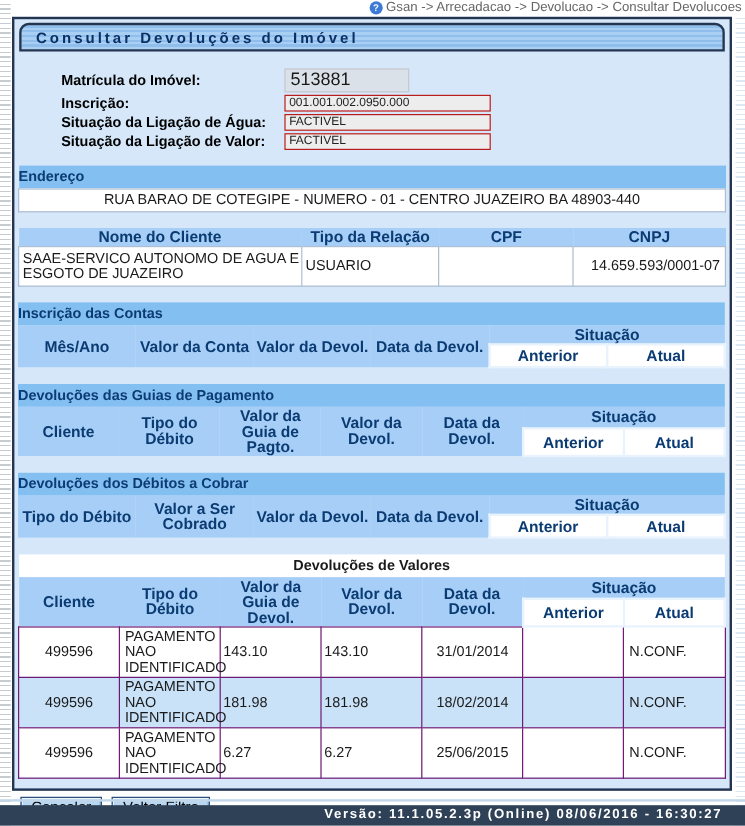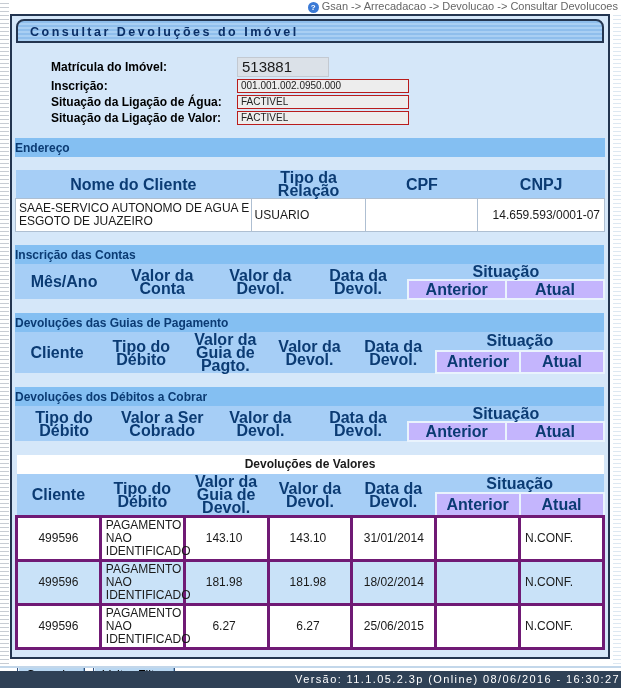--- a/index.html
+++ b/index.html
@@ -24,55 +24,55 @@
 
   .title-tab { height:24px; line-height:22px; margin:1px 1px 0 1px;
     border:2px solid #233550; border-radius:8px 8px 0 0;
     background:repeating-linear-gradient(180deg,#8fbeec 0 2px,#a9cff3 2px 4px);
     color:#0b2f66; font-weight:bold; font-size:12.5px; letter-spacing:2.5px;
     padding-left:12px; }
 
   .form { margin:14px 0 0 3px; }
   .form-row { display:flex; align-items:center; margin-bottom:2px;padding-left:33px; }
   .form-row label { width:186px; font-size:12px; font-weight:bold; color:#000; }
-  .v-big { width:92px; height:20px; background:#dbe1e8; border:1px solid #c3c9d1;
+  .v-big { width:104px; height:20px; background:#dbe1e8; border:1px solid #c3c9d1;
     font-size:15px; color:#1a1a1a; line-height:18px; padding-left:4px; }
   .v-small { width:172px; height:14px; background:#ededed; border:1px solid #b91c1c;
     font-size:10px; color:#222; line-height:12px; padding-left:3px; }
 
   table { width:100%; border-collapse:collapse; table-layout:fixed; }
   .tbl { margin-top:13px; }
   .tt { background:#84bff2; color:#0b3b73; font-weight:bold; text-align:left;
     height:19px; font-size:12px; }
-  th { background:#a6cef6; color:#0b3b73; font-weight:bold; font-size:16px;
+  th { background:#a6cef6; color:#0b3b73; font-weight:bold; font-size:13px;
     line-height:13px; padding:1px 2px; text-align:center; }
   th.sit { height:15px; }
-  th.sub { background:#c4b5fd; border:2px solid #e9f3fd; height:19px; }
+  th.sub { background:#ffffff; border:2px solid #e9f3fd; height:19px; }
   .white-row td { background:#fff; border:1px solid #aebfd2; font-size:12px;
     color:#1a1a1a; height:19px; text-align:center; line-height:13px; }
   .clients-row td { height:33px; }
   td.al { text-align:left; padding-left:3px; }
   td.ar { text-align:right; padding-right:4px; }
 
-  .vals td { border:3px solid #701a75; background:#fff; font-size:12px; color:#1a1a1a;
+  .vals td { border:1px solid #701a75; background:#fff; font-size:12px; color:#1a1a1a;
     height:28px; line-height:13px; text-align:center; padding:1px 2px; }
   .vals tr.alt td { background:#c9e2f8; }
   .vals td.al { text-align:left; padding-left:4px; }
-  .vals td.ar { text-align:center; padding-right:6px; }
+  .vals td.ar { text-align:left; padding-right:6px; }
 
   .btn-row { margin:15px 0 0 2px; }
   .btn { font-family:"Liberation Sans", sans-serif; font-size:12.5px; color:#000;
     background:#b9d7f1; border:1px solid #2f4e7c; padding:1px 8px 2px 8px; margin-right:4px;
     box-shadow:inset 1px 1px 0 #eaf4fd, inset -1px -1px 0 #7fa8cc; cursor:pointer; }
 
   .pre-footer-line { position:absolute; left:0; right:0; bottom:20px; height:2px;
     background:#c3d7ea; }
   .footer { position:absolute; left:0; right:0; bottom:0; height:17px;
-    background:#2f4156; color:#fff; font-weight:normal; font-size:11px;
-    letter-spacing:1.4px; line-height:16px; text-align:right; padding-right:1px; }
+    background:#2f4156; color:#fff; font-weight:bold; font-size:11px;
+    letter-spacing:1.4px; line-height:16px; text-align:right; padding-right:19px; }
 </style>
 </head>
 <body>
 
 <div class="left-strip"></div>
 <div class="right-strip"></div>
 
 <div class="breadcrumb-bar">
   <span class="help-icon">?</span><span class="crumb">Gsan -&gt; Arrecadacao -&gt; Devolucao -&gt; Consultar Devolucoes</span>
 </div>
@@ -98,20 +98,23 @@
       <label>Situação da Ligação de Valor:</label>
       <div class="v-small">FACTIVEL</div>
     </div>
   </div>
 
   <table class="tbl">
     <tbody>
         <tr>
           <td class="tt">Endereço</td>
         </tr>
+    <tr class="white-row">
+      <td>RUA BARAO DE COTEGIPE - NUMERO - 01 - CENTRO JUAZEIRO BA 48903-440</td>
+    </tr>
   </tbody>
     </table>
 
   <table class="tbl">
     <tbody>
     <tr>
       <th style="width:40%">Nome do Cliente</th>
       <th style="width:19.5%">Tipo da Relação</th>
       <th style="width:19%">CPF</th>
       <th style="width:21.5%">CNPJ</th>

